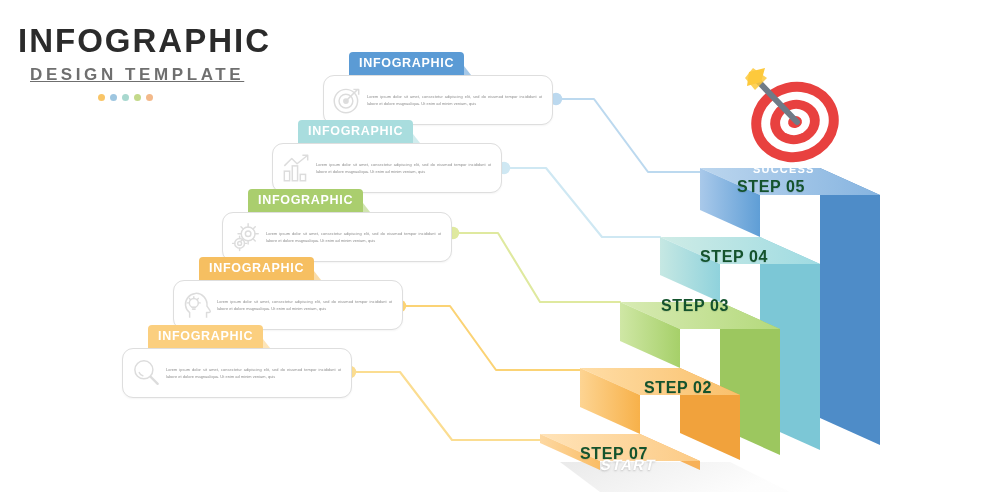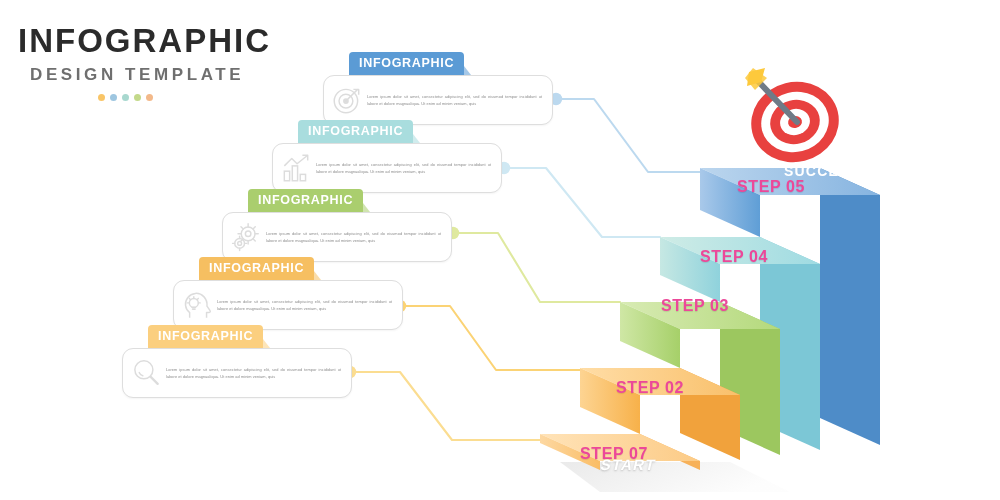--- a/index.html
+++ b/index.html
@@ -18,21 +18,21 @@
   
   #header { position: absolute; left: 18px; top: 24px; width: 230px; }
   #title {
     font-size: 33px; font-weight: 700; letter-spacing: 2.0px;
     color: #2b2b2b; line-height: 1; white-space: nowrap;
     font-family: "Liberation Sans", sans-serif;
   }
   #subtitle {
     margin-top: 9px; margin-left: 12px;
     font-size: 17px; font-weight: 700; letter-spacing: 3.6px;
-    color: #6f6f6f; line-height: 1; white-space: nowrap;
+    color: #6f6f6f; line-height: 1; white-space: nowrap; text-decoration: underline;
   }
   #dots { margin-top: 11px; margin-left: 80px; display: flex; gap: 5px; }
   .hdot { width: 7px; height: 7px; border-radius: 50%; }
 
   
   #art { position: absolute; left: 0; top: 0; width: 1000px; height: 500px; }
 
   
   .card { position: absolute; width: 230px; }
   .tab {
@@ -66,29 +66,29 @@
     font-size: 3.9px; line-height: 1.95;
     color: #8b8b8b;
     letter-spacing: 0.06px;
     padding-left: 3px; padding-right: 2px;
     text-align: justify;
   }
 
   
   .steplabel {
     position: absolute;
-    color: #ec4899; font-weight: 700;
+    color: #14532d; font-weight: 700;
     font-size: 16px; letter-spacing: 0.6px;
     white-space: nowrap;
     text-shadow: 0 1px 1px rgba(0,0,0,0.10);
     pointer-events: none;
   }
   #lbl-success {
     position: absolute; color: #ffffff; font-weight: 700;
-    font-size: 14px; letter-spacing: 1.2px; white-space: nowrap; margin-left: 31px;
+    font-size: 11px; letter-spacing: 1.2px; white-space: nowrap;
   }
   #lbl-start {
     position: absolute; color: #ffffff; font-weight: 700;
     font-size: 15px; letter-spacing: 1.2px; white-space: nowrap;
     text-shadow: 0 1px 2px rgba(150,150,150,0.55);
   }
 </style>
 </head>
 <body>
 
@@ -211,21 +211,21 @@
       <ellipse cx="0" cy="0" rx="7" ry="6" fill="#e8413f" transform="rotate(-14)"></ellipse>
       <path d="M -40 -44 L 2 0" stroke="#6f7b87" stroke-width="6" stroke-linecap="round" fill="none"></path>
       <path d="M -46 -50 L -30 -54 L -34 -40 L -48 -36 Z" fill="#fdc93c"></path>
       <path d="M -42 -54 L -28 -44 L -40 -32 L -50 -44 Z" fill="#fdc93c" opacity="0.85"></path>
     </g>
   </svg>
 
   <div class="steplabel" style="left:737px; top:178px;">STEP 05</div>
   <div class="steplabel" style="left:700px; top:248px;text-align:right;">STEP 04</div>
   <div class="steplabel" style="left:661px; top:297px;">STEP 03</div>
-  <div class="steplabel" style="left:616px; top:379px;">STEP 02</div>
+  <div class="steplabel" style="left:644px; top:379px;">STEP 02</div>
   <div class="steplabel" style="left:580px; top:445px;">STEP 07</div>
 
   <div id="lbl-success" style="left:753px; top:163px;">SUCCESS</div>
   <div id="lbl-start" style="left:601px; top:456px; transform: skewX(-13deg);">START</div>
 
   <div class="card" style="left:323px; top:52px;">
     <div class="tab" style="background:#5b9bd5; color:#5b9bd5; margin-left:26px;">
       <span style="color:#fff;">INFOGRAPHIC</span>
     </div>
     <div class="body">

